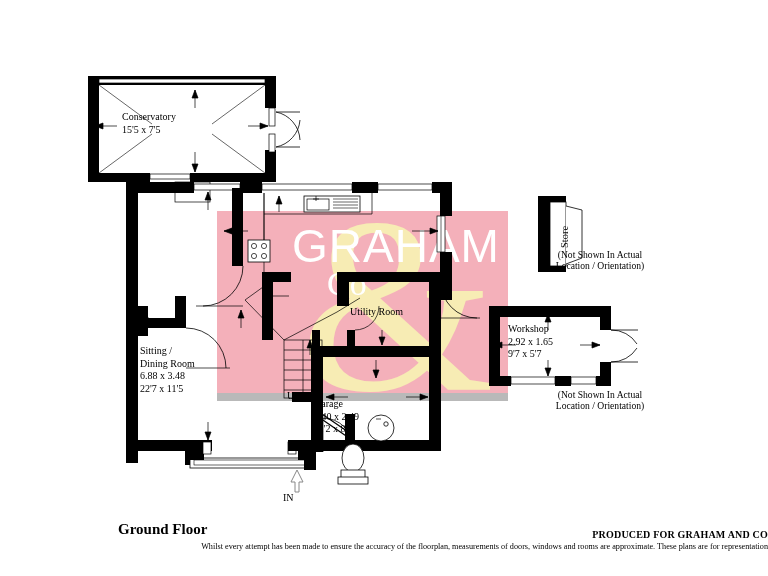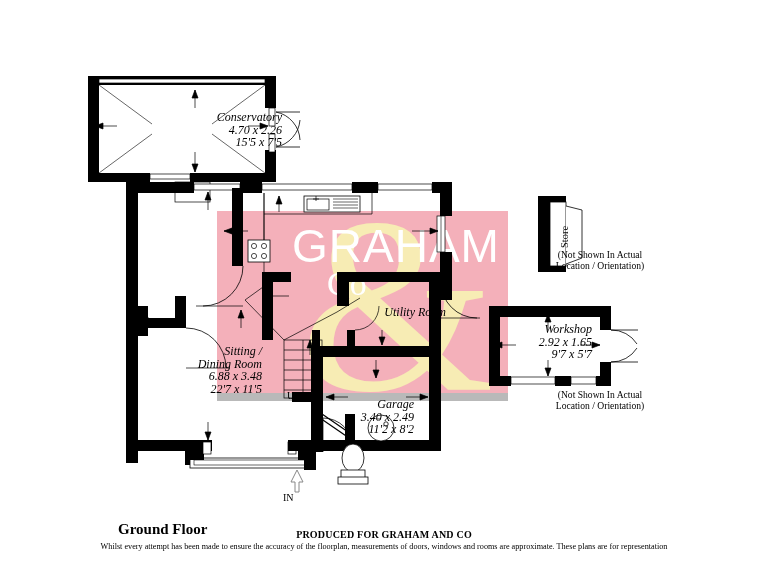--- a/index.html
+++ b/index.html
@@ -12,29 +12,29 @@
   
   .hdr{position:absolute;left:0;top:0;width:768px;text-align:center;}
   .hdr-title{font-size:19px;font-weight:bold;letter-spacing:.2px;margin-top:6px;line-height:22px;}
   .hdr-line{font-size:11.5px;line-height:13.4px;}
 
   
   .compass{position:absolute;left:684px;top:6px;width:74px;height:70px;}
 
   
   .floor-label{position:absolute;left:118px;top:521px;font-size:15px;font-weight:bold;}
-  .foot{position:absolute;left:0;top:528px;width:768px;text-align:center;}
+  .foot{position:absolute;left:0;top:528px;width:768px;text-align:right;}
   .foot-strong{font-size:10px;font-weight:bold;letter-spacing:.2px;line-height:13px;}
   .foot-small{font-size:8.2px;line-height:11.2px;}
 
   
   #plan{position:absolute;left:0;top:0;width:768px;height:576px;}
 
   
-  .lbl{position:absolute;text-align:right;font-size:12px;line-height:12.6px;white-space:nowrap;font-style:italic;}
+  .lbl{position:absolute;text-align:left;font-size:10px;line-height:12.6px;white-space:nowrap;}
   .lbl-note{position:absolute;text-align:center;font-size:9.6px;line-height:11.4px;white-space:nowrap;}
   .lbl-rot{position:absolute;font-size:10.5px;transform:rotate(-90deg);transform-origin:left top;white-space:nowrap;}
   .lbl-tiny{position:absolute;font-size:10px;white-space:nowrap;}
 </style>
 </head>
 <body>
 
 <div id="stage">
 
   <div class="hdr">
@@ -329,21 +329,20 @@
 
       <g>
         <polygon points="297,470 291,482 295,482 295,492 299,492 299,482 303,482" fill="#fff" stroke="#888" stroke-width="1"></polygon>
       </g>
 
     </g>
   </svg>
 
   <div class="lbl" style="left:122px;top:111px;width:160px;">
     <div>Conservatory</div>
-    <div>4.70 x 2.26</div>
     <div>15'5 x 7'5</div>
   </div>
 
 
   <div class="lbl" style="left:140px;top:305px;width:122px;margin-top:40px;">
     <div>Sitting /</div>
     <div>Dining Room</div>
     <div>6.88 x 3.48</div>
     <div>22'7 x 11'5</div>
   </div>

